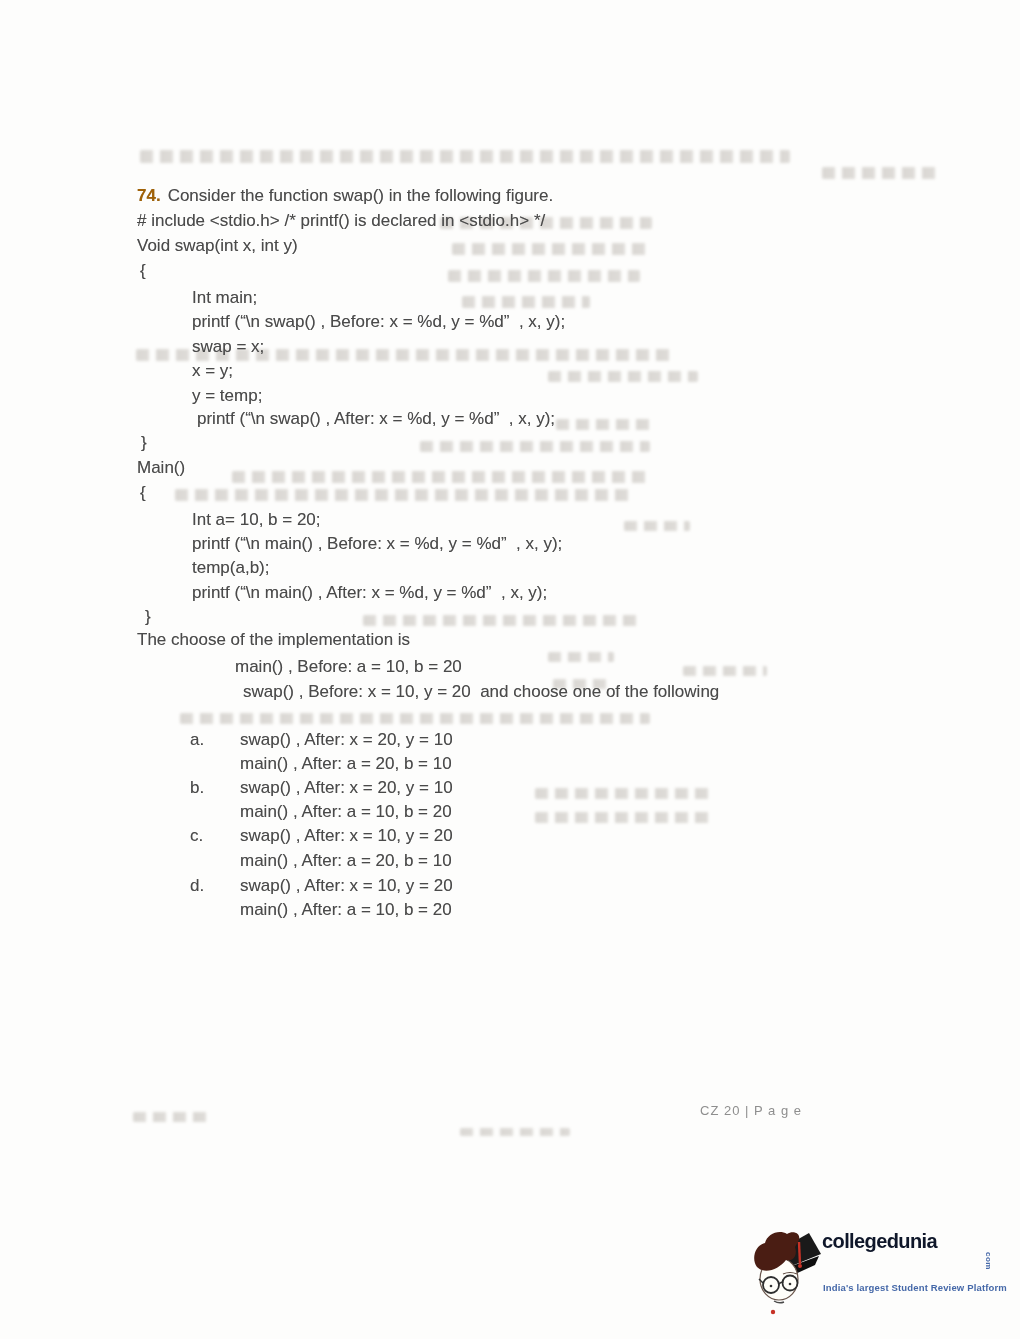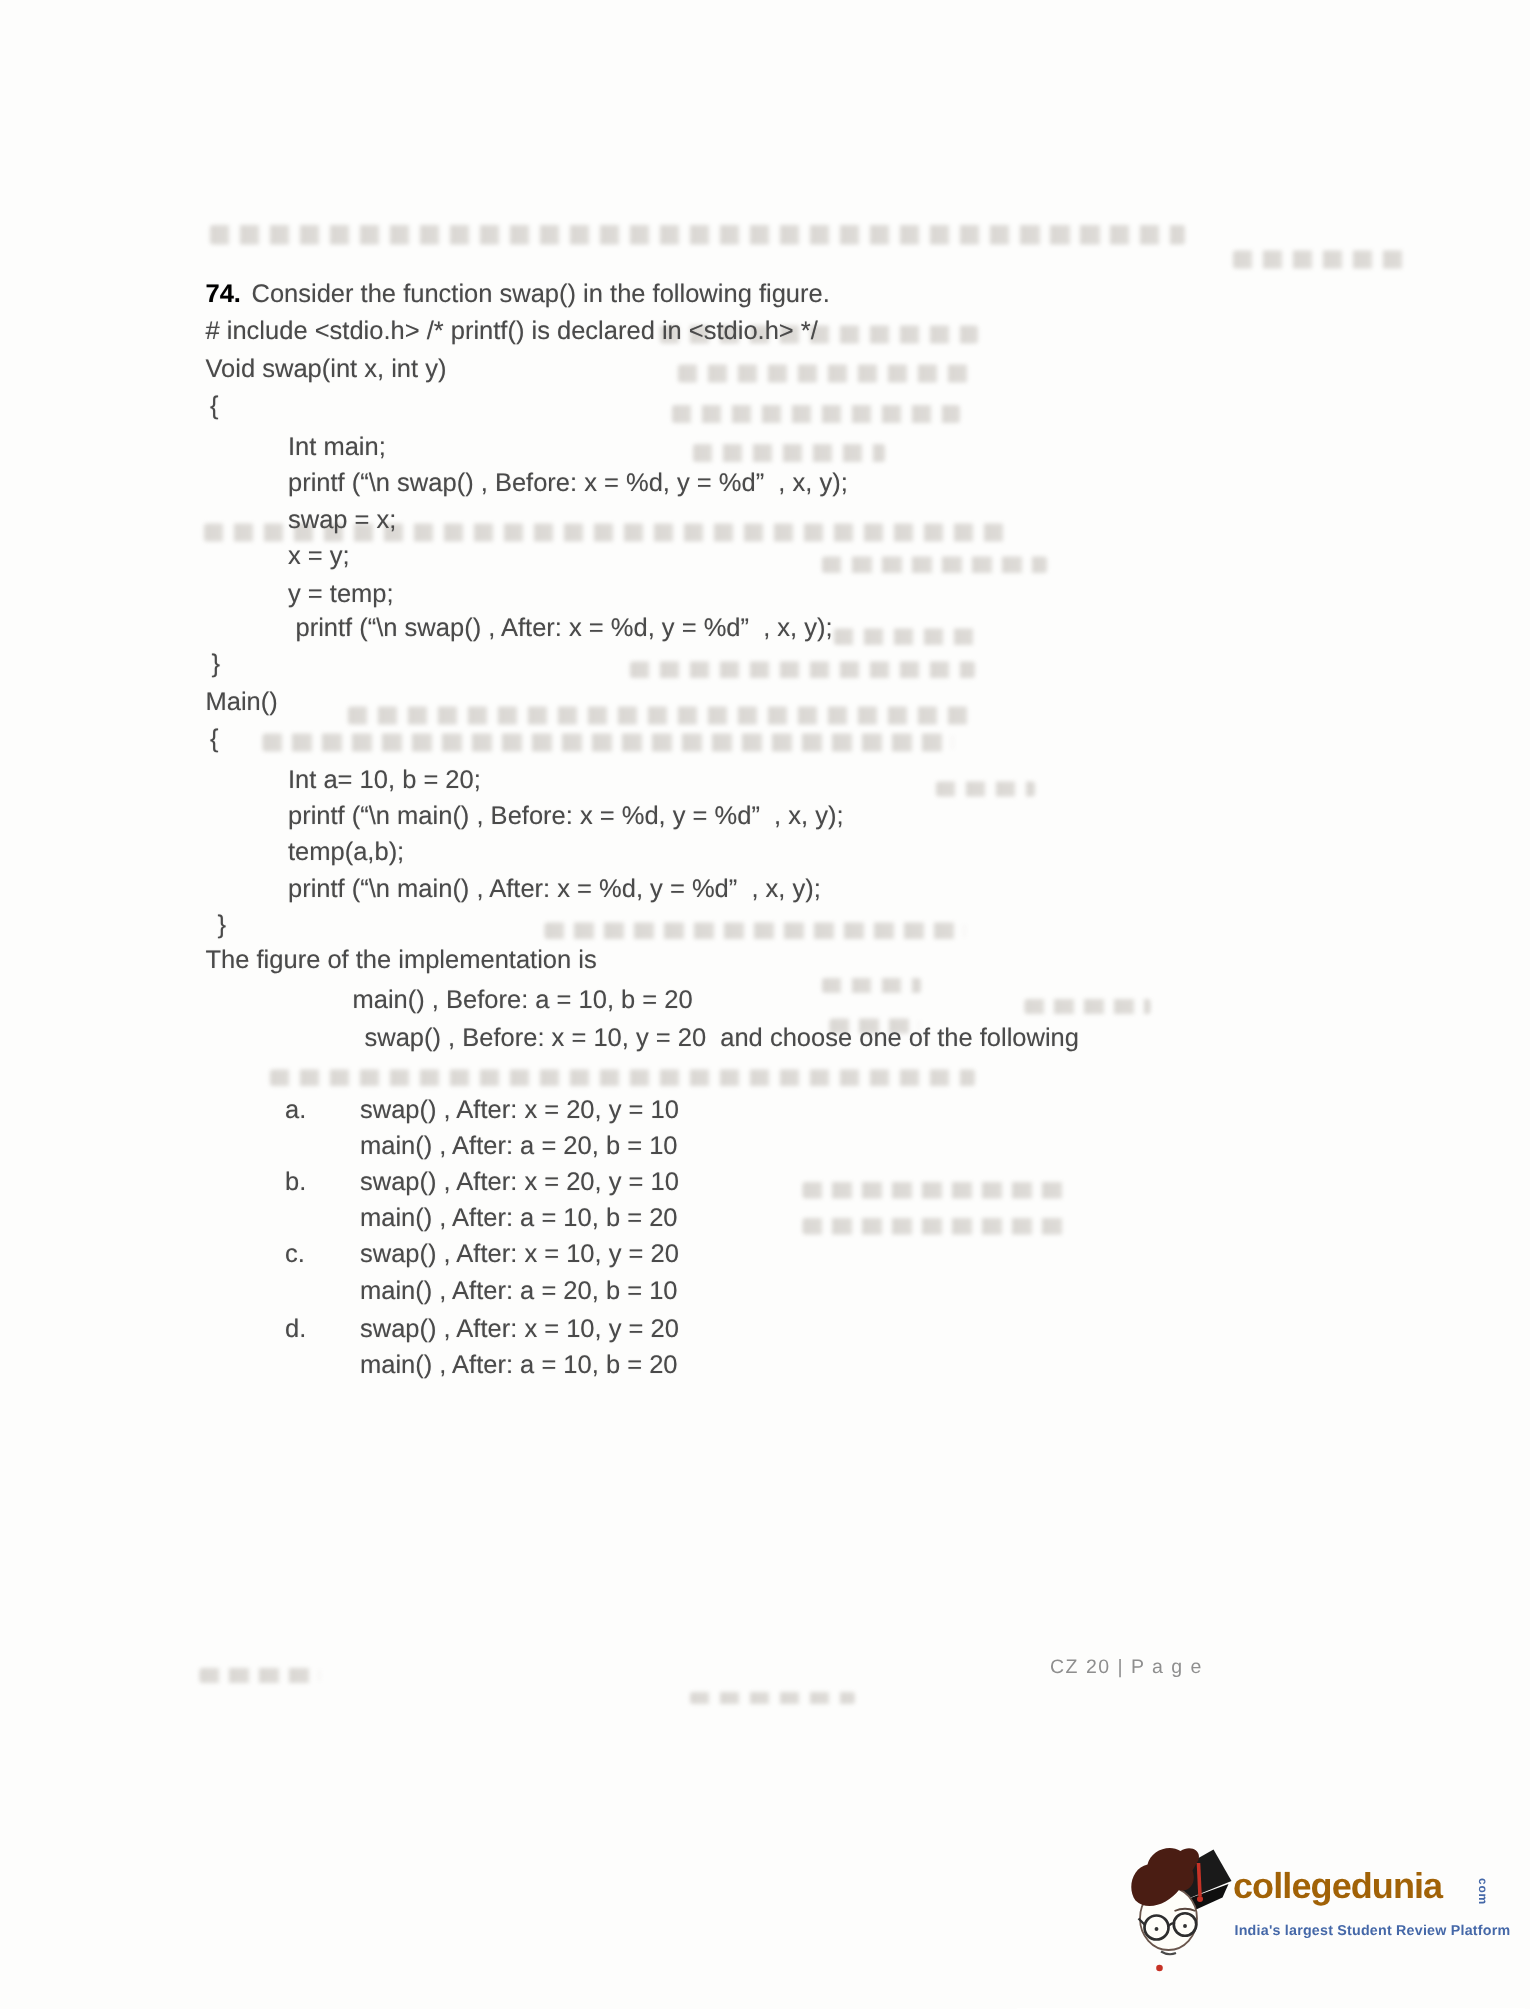--- a/index.html
+++ b/index.html
@@ -6,39 +6,39 @@
   .page {
     position:relative; width:1020px; height:1339px;
     background:#fdfdfc; overflow:hidden;
     font-family:"Liberation Sans","DejaVu Sans",sans-serif;
   }
   .line {
     position:absolute; font-size:17px; line-height:22px;
     color:#4a4a4a; white-space:pre;
     text-shadow:0 0 0.6px rgba(74,74,74,0.4);
   }
-  .qnum { font-weight:700; color:#000000; padding-right:7px; }
+  .qnum { font-weight:700; color:#a16207; padding-right:7px; }
   .opt-letter { }
   
   .g {
     position:absolute; display:block; border-radius:2px;
     filter:blur(1.4px); opacity:0.42;
     background-image:repeating-linear-gradient(90deg,
       #aaa49c 0px, #b6b0a8 13px, transparent 13px, transparent 20px);
   }
   .footer-label {
     position:absolute; left:700px; top:1103px;
     font-size:13px; color:#8e8e8e; letter-spacing:1px; white-space:pre;
   }
   .logo { position:absolute; left:752px; top:1226px; width:260px; height:96px; }
   .mascot { position:absolute; left:0px; top:2px; width:70px; height:90px; }
   .brand {
-    position:absolute; left:70px; top:18px;
-    font-size:24px; font-weight:700; letter-spacing:-0.6px;
-    color:#a16207; white-space:pre;
+    position:absolute; left:70px; top:4px;
+    font-size:20px; font-weight:700; letter-spacing:-0.6px;
+    color:#0f172a; white-space:pre;
   }
   .brand-dotcom {
     position:absolute; left:232px; top:26px;
     font-size:8px; font-weight:700; color:#4568a8;
     writing-mode:vertical-rl; letter-spacing:0.5px;
   }
   .tagline {
     position:absolute; left:71px; top:56px;
     font-size:9.5px; font-weight:700; letter-spacing:0.15px;
     color:#4568a8; white-space:pre;
@@ -85,21 +85,21 @@
     <div class="line" style="left:192px;top:385px">y = temp;</div>
     <div class="line" style="left:197px;top:408px">printf (“\n swap() , After: x = %d, y = %d”  , x, y);</div>
     <div class="line" style="left:141px;top:432px">}</div>
     <div class="line" style="left:137px;top:457px">Main()</div>
     <div class="line" style="left:140px;top:482px">{</div>
     <div class="line" style="left:192px;top:509px">Int a= 10, b = 20;</div>
     <div class="line" style="left:192px;top:533px">printf (“\n main() , Before: x = %d, y = %d”  , x, y);</div>
     <div class="line" style="left:192px;top:557px">temp(a,b);</div>
     <div class="line" style="left:192px;top:582px">printf (“\n main() , After: x = %d, y = %d”  , x, y);</div>
     <div class="line" style="left:145px;top:606px">}</div>
-    <div class="line" style="left:137px;top:629px">The figure of the implementation is</div>
+    <div class="line" style="left:137px;top:629px">The choose of the implementation is</div>
 
     <div class="line" style="left:235px;top:656px">main() , Before: a = 10, b = 20</div>
     <div class="line" style="left:243px;top:681px">swap() , Before: x = 10, y = 20  and choose one of the following</div>
 
     <div>
       <span class="line opt-letter" style="left:190px;top:729px">a.</span>
       <span class="line" style="left:240px;top:729px">swap() , After: x = 20, y = 10</span>
       <span class="line" style="left:240px;top:753px">main() , After: a = 20, b = 10</span>
     </div>
     <div>

